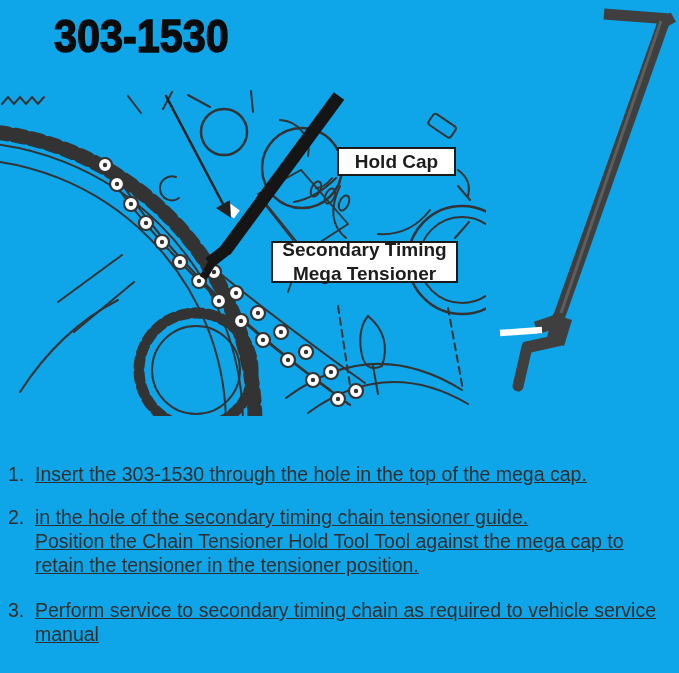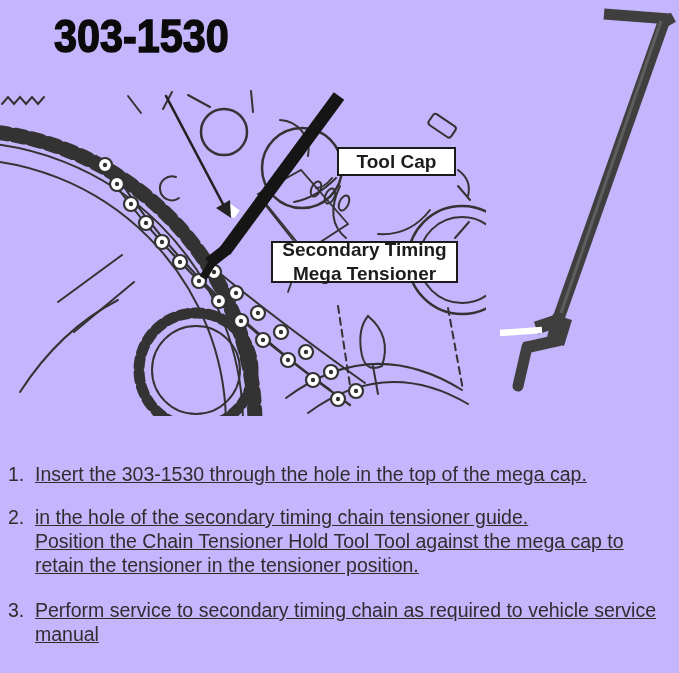--- a/index.html
+++ b/index.html
@@ -1,17 +1,17 @@
 <!DOCTYPE html>
 <html><head>
 <meta charset="utf-8">
 <style>
   html,body{margin:0;padding:0;background:#fff;}
   .canvas{
-    position:relative;width:679px;height:673px;background:#c4b5fd;
+    position:relative;width:679px;height:673px;background:#0ea5e9;
     overflow:hidden;font-family:"Liberation Sans",sans-serif;
   }
   .title{
     position:absolute;left:54px;top:12px;margin:0;
     font-size:47px;font-weight:bold;color:#0b0b0b;line-height:1;
     letter-spacing:0px;white-space:nowrap;
     -webkit-text-stroke:1.5px #0b0b0b;
     transform:scaleX(.88);transform-origin:left top;
   }
   .art{position:absolute;left:0;top:0;}
@@ -163,21 +163,21 @@
       <line x1="661" y1="21" x2="561" y2="313" stroke="#5e5e5e" stroke-width="3"></line>
       <line x1="560" y1="320" x2="536" y2="328" stroke-width="13"></line>
       <line x1="560" y1="340" x2="524" y2="348" stroke-width="12"></line>
       <polygon points="553,314 572,320 564,346 546,341" stroke="none"></polygon>
       <line x1="500" y1="333" x2="542" y2="330" stroke="#ffffff" stroke-width="6.5"></line>
       <line x1="527" y1="347" x2="518" y2="386" stroke-width="11" stroke-linecap="round"></line>
     </g>
   </svg>
 
   <div class="label-box mega">
-    <div>Tool Cap</div>
+    <div>Hold Cap</div>
   </div>
 
   <div class="label-box tens">
     <div>Secondary Timing</div>
     <div>Mega Tensioner</div>
   </div>
 
   <ol class="steps">
     <li class="step s1">
       <span class="num">1.</span>

